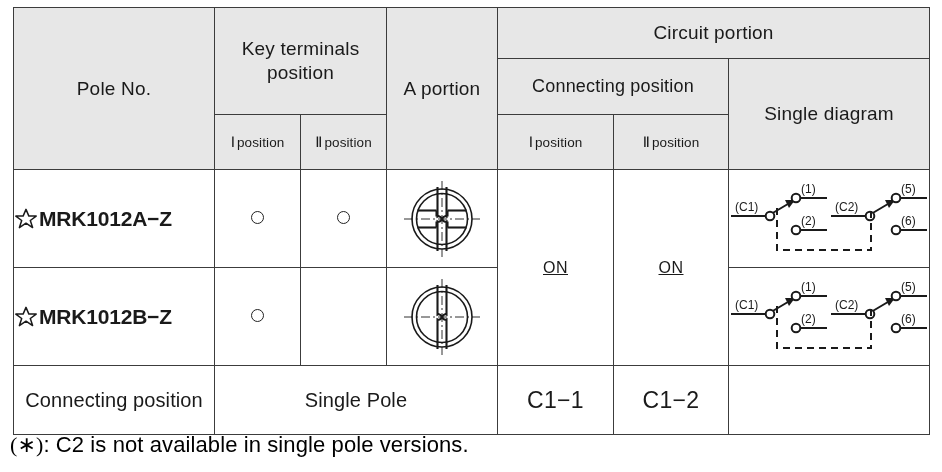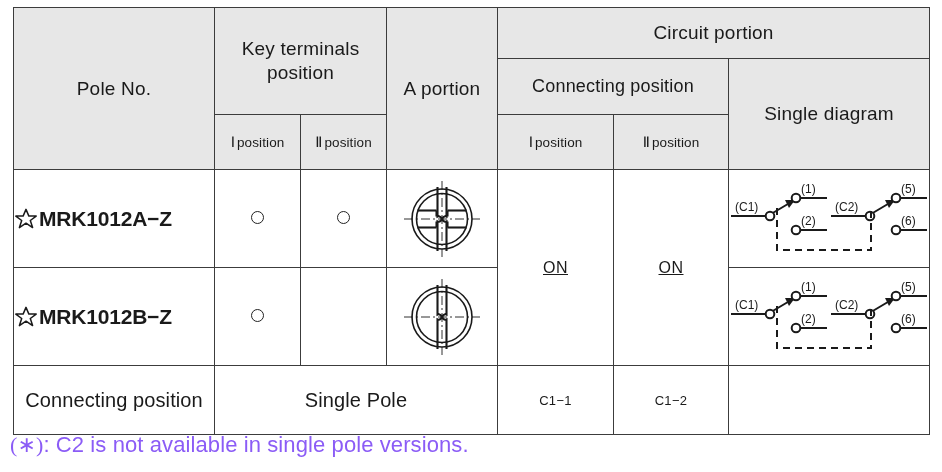--- a/index.html
+++ b/index.html
@@ -107,21 +107,21 @@
   
   .sum-label {
     font-size: 20px;
     letter-spacing: 0.1px;
   }
   .sum-val {
     font-size: 20px;
     letter-spacing: 0.1px;
   }
   .sum-code {
-    font-size: 13px;
+    font-size: 23px;
     letter-spacing: 0.3px;
   }
 
   
   .diagram-wrap {
     display: flex;
     align-items: center;
     justify-content: center;
     width: 100%;
   }
@@ -134,21 +134,21 @@
   }
 
   
   .footnote {
     position: absolute;
     left: 10px;
     top: 432px;
     font-size: 22px;
     letter-spacing: 0.1px;
     white-space: nowrap;
-    color: #8b5cf6;
+    color: #000000;
   }
   .footnote .ast {
     font-family: "Liberation Serif", serif;
   }
 </style>
 </head>
 <body>
 
 <div id="root">
 

